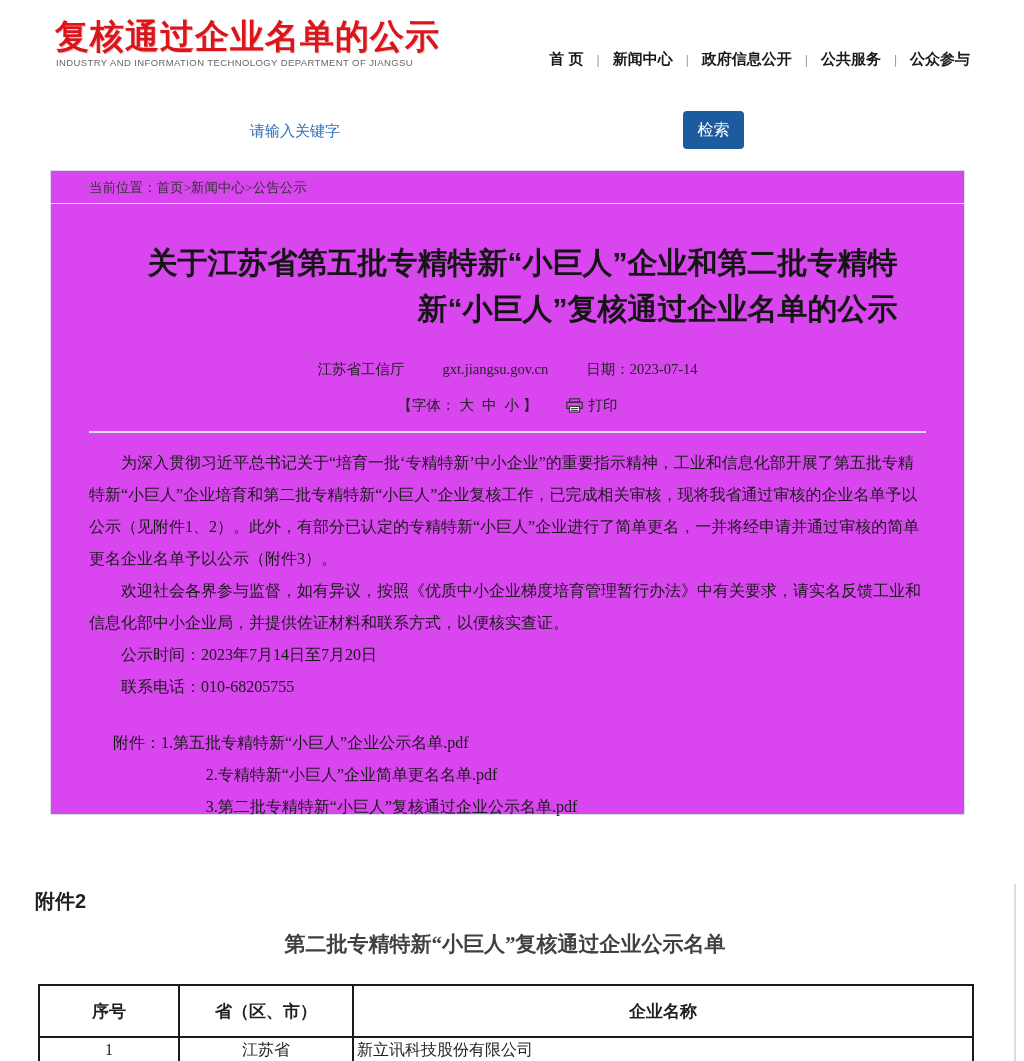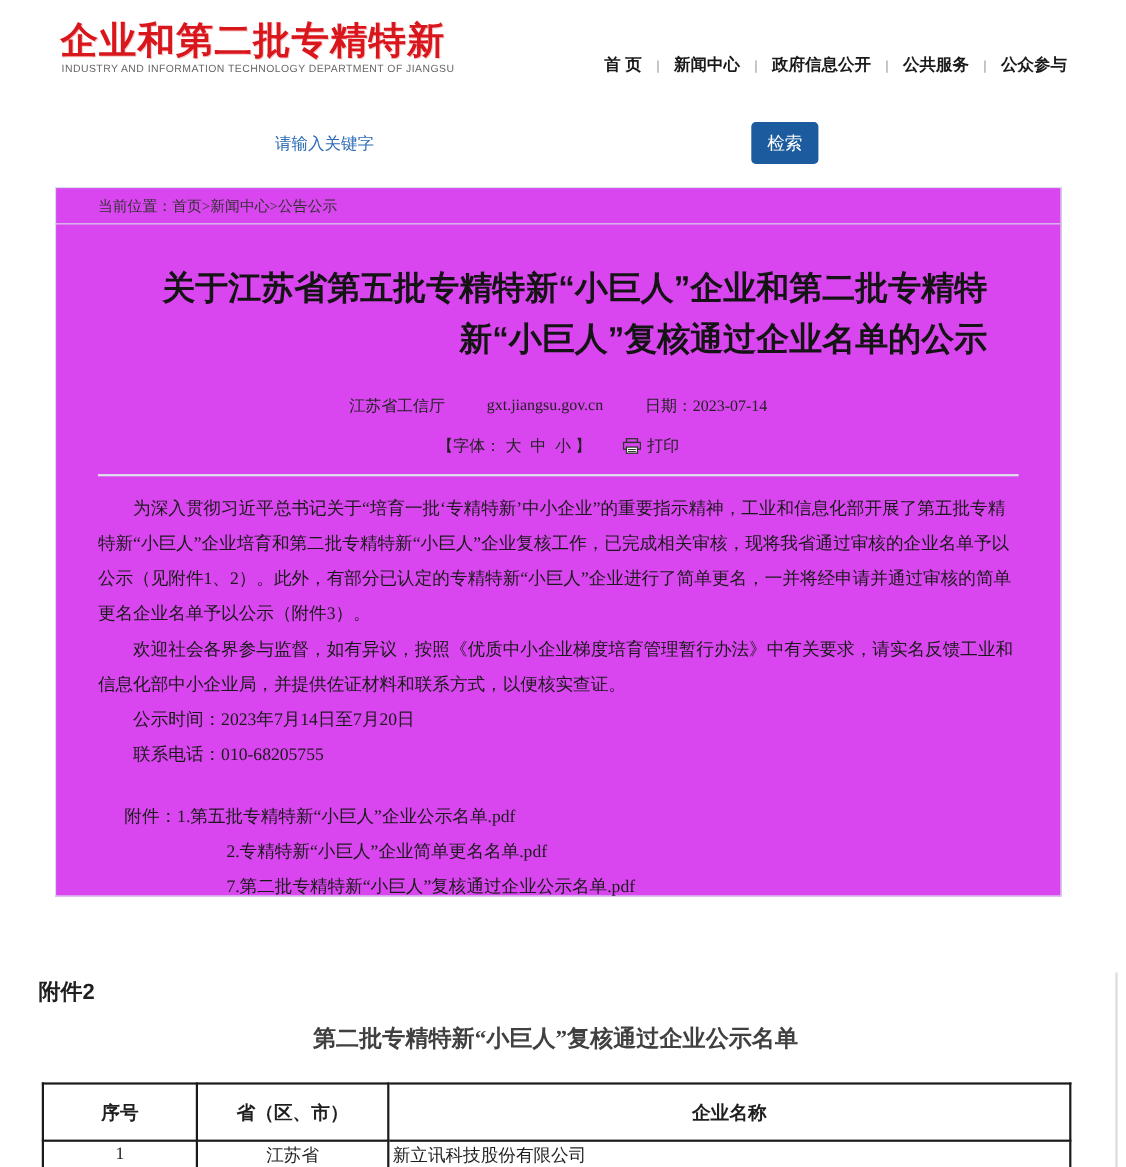--- a/index.html
+++ b/index.html
@@ -64,21 +64,21 @@
   .annex-table td.company { text-align:left; padding-left:3px; }
   .annex-table tr.partial td { height:10px; border-top:2px solid #1a1a1a; }
   .col-no { width:140px; } .col-prov { width:174px; } .col-name { width:620px; }
 
   .page-edge-line { position:absolute; left:1014px; top:884px; width:2px; height:177px;
     background:#dcdcdc; }
 </style>
 </head>
 <body>
 
-<div class="logo-title">企业和第二批专精特新</div>
+<div class="logo-title">复核通过企业名单的公示</div>
 <div class="logo-sub">INDUSTRY AND INFORMATION TECHNOLOGY DEPARTMENT OF JIANGSU</div>
 
 <nav class="top-nav">
   <span class="item">首 页</span>
   <span class="sep">|</span>
   <span class="item">新闻中心</span>
   <span class="sep">|</span>
   <span class="item">政府信息公开</span>
   <span class="sep">|</span>
   <span class="item">公共服务</span>
@@ -126,21 +126,21 @@
 
     <div class="body-text serif">
       <p class="indent">为深入贯彻习近平总书记关于“培育一批‘专精特新’中小企业”的重要指示精神，工业和信息化部开展了第五批专精特新“小巨人”企业培育和第二批专精特新“小巨人”企业复核工作，已完成相关审核，现将我省通过审核的企业名单予以公示（见附件1、2）。此外，有部分已认定的专精特新“小巨人”企业进行了简单更名，一并将经申请并通过审核的简单更名企业名单予以公示（附件3）。</p>
       <p class="indent">欢迎社会各界参与监督，如有异议，按照《优质中小企业梯度培育管理暂行办法》中有关要求，请实名反馈工业和信息化部中小企业局，并提供佐证材料和联系方式，以便核实查证。</p>
       <p class="indent">公示时间：2023年7月14日至7月20日</p>
       <p class="indent">联系电话：010-68205755</p>
 
       <div class="attachments">
         <p class="attach-first"><span>附件：</span><a>1.第五批专精特新“小巨人”企业公示名单.pdf</a></p>
         <p class="attach-sub"><a>2.专精特新“小巨人”企业简单更名名单.pdf</a></p>
-        <p class="attach-sub"><a>7.第二批专精特新“小巨人”复核通过企业公示名单.pdf</a></p>
+        <p class="attach-sub"><a>3.第二批专精特新“小巨人”复核通过企业公示名单.pdf</a></p>
       </div>
     </div>
   </div>
 </div>
 
 <div class="annex-label">附件2</div>
 <div class="annex-title serif">第二批专精特新“小巨人”复核通过企业公示名单</div>
 
 <table class="annex-table serif">
   <colgroup>

